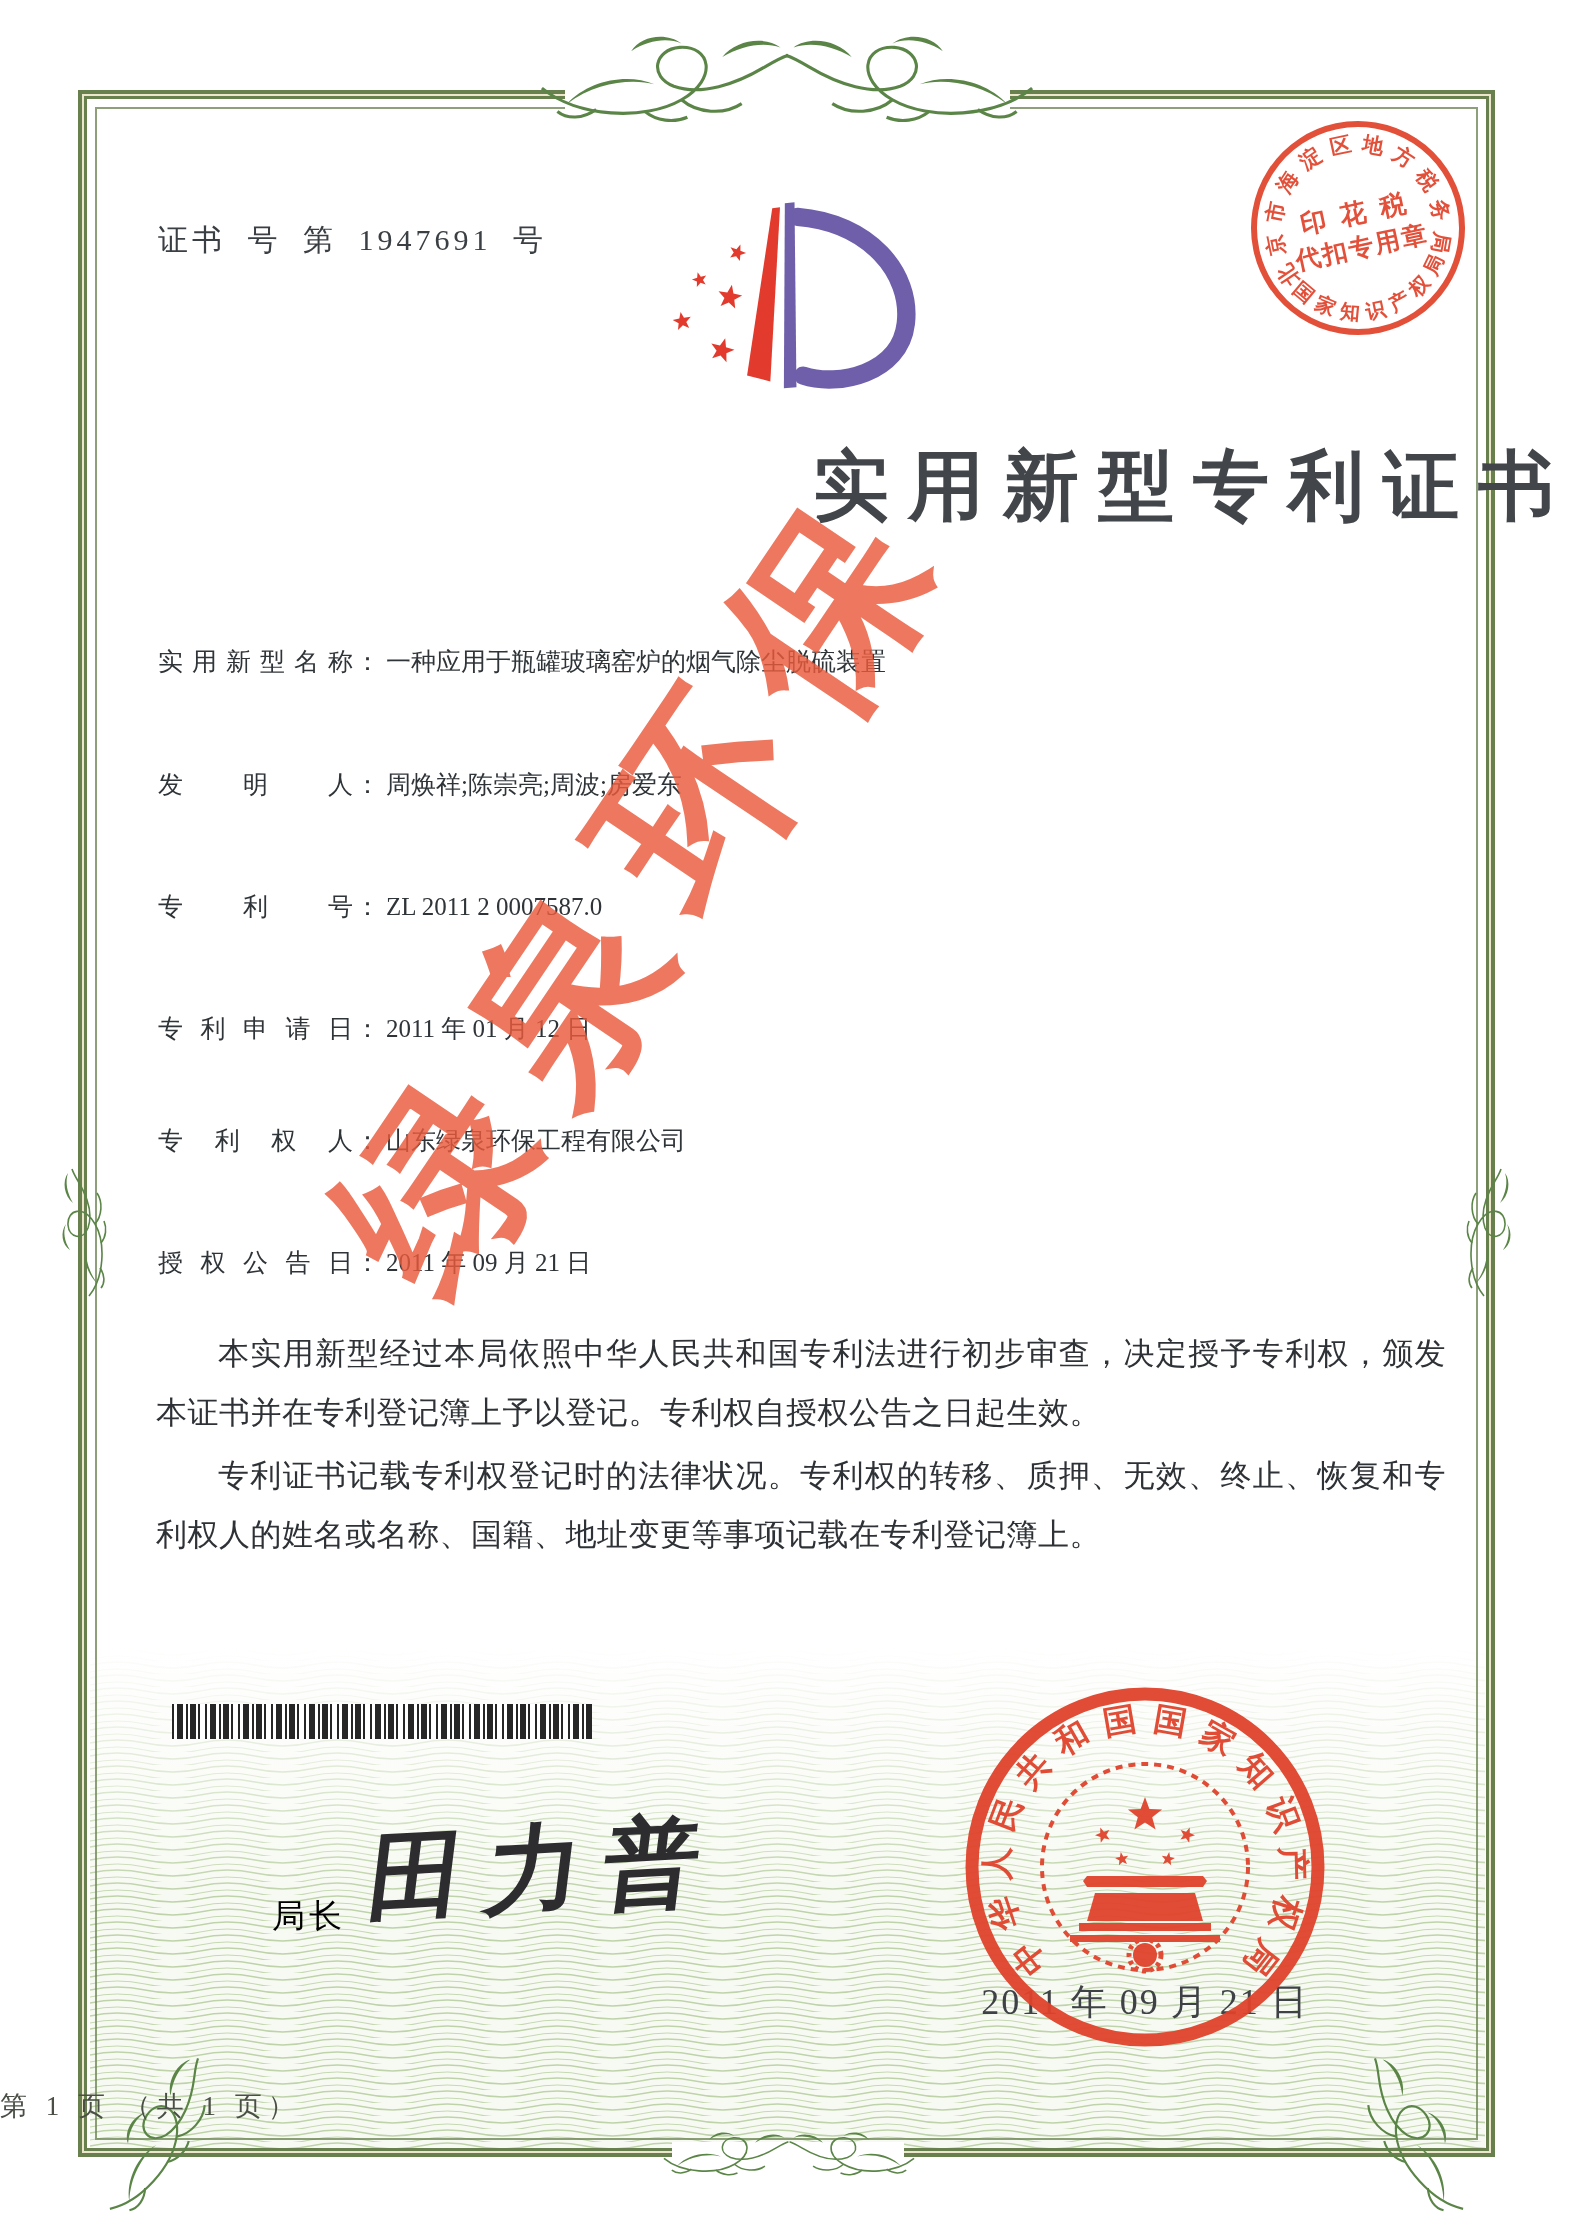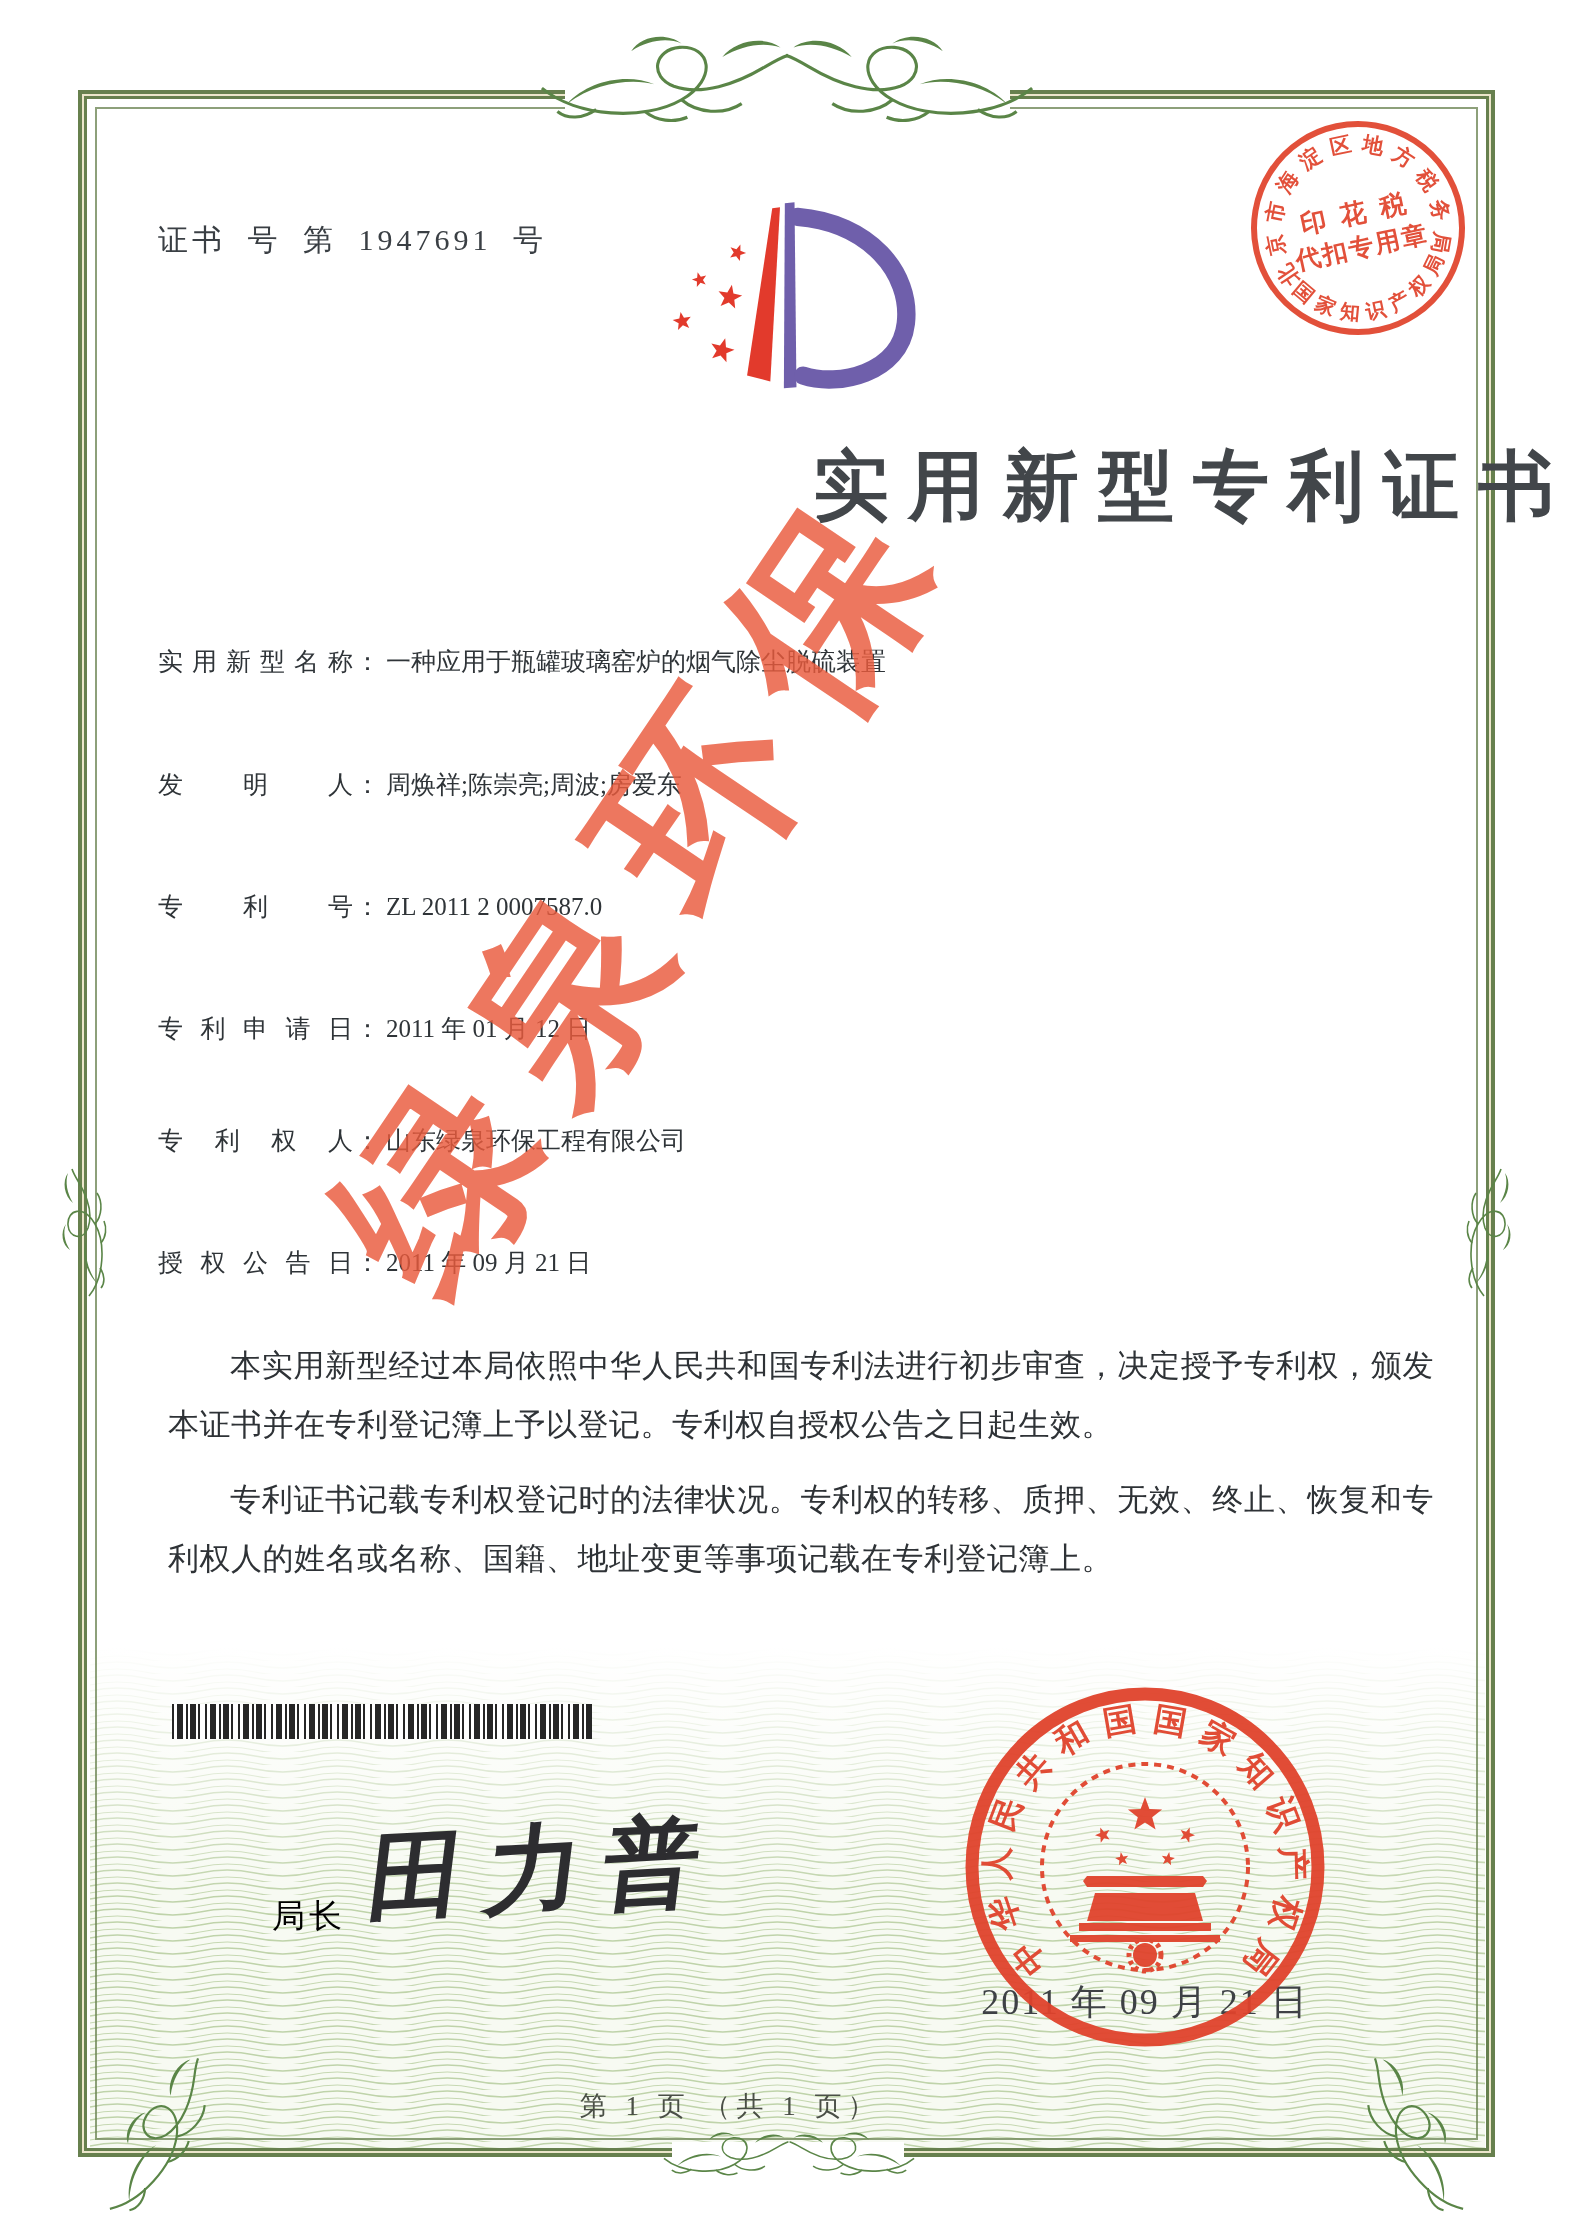--- a/index.html
+++ b/index.html
@@ -25,38 +25,38 @@
     font-size:76px;font-weight:600;letter-spacing:19px;color:#42464a;}
 
   .fields{position:absolute;left:158px;top:0;width:1300px;}
   .field-row{position:absolute;left:0;font-size:25px;color:#2f3438;white-space:nowrap;}
   .field-row .lbl{display:inline-block;width:195px;text-align:justify;text-align-last:justify;}
   .field-row .colon{display:inline-block;margin:0 6px 0 2px;}
   .f0{top:645px}.f1{top:768px}.f2{top:890px}.f3{top:1012px}.f4{top:1124px}.f5{top:1246px}
 
   .paras{position:absolute;left:152px;top:1320px;width:1298px;
     font-size:31px;line-height:59px;color:#2e3236;letter-spacing:.5px;text-align:justify;}
-  .paras p{margin:16px;text-indent:2em;}
+  .paras p{margin:4px;text-indent:2em;}
 
   .barcode{position:absolute;left:172px;top:1704px;width:420px;height:35px;
     background:repeating-linear-gradient(90deg,
       #262626 0 2px, #fff 2px 5px,
       #262626 5px 11px, #fff 11px 14px,
       #262626 14px 16px, #fff 16px 18px,
       #262626 18px 24px, #fff 24px 26px,
       #262626 26px 28px, #fff 28px 33px);}
 
   .sig-label{position:absolute;left:272px;top:1882px;font-size:33px;color:#000000;letter-spacing:4px;margin-top:12px;}
   .sig-name{position:absolute;left:368px;top:1806px;font-size:96px;color:#2d2d30;
     letter-spacing:22px;font-weight:600;transform:rotate(-3deg) skewX(-10deg);white-space:nowrap;}
 
   .issue-date{position:absolute;left:955px;top:1978px;width:380px;text-align:center;
     font-size:36px;color:#3e4145;letter-spacing:2px;white-space:nowrap;}
 
-  .footer{position:absolute;left:0;top:2088px;width:1460px;text-align:center;
+  .footer{position:absolute;left:0;top:2088px;width:1460px;
     font-size:27px;letter-spacing:6px;color:#4a4f46;}
 
   .watermark{position:absolute;left:645px;top:885px;
     transform:translate(-50%,-50%) rotate(-56deg);
     font-size:195px;font-weight:700;letter-spacing:36px;white-space:nowrap;
     color:var(--watermark-red,#ea5a3c);opacity:.82;pointer-events:none;z-index:30;}
 
   .tax-stamp{left:1243px;top:113px;width:230px;height:230px;
     transform:rotate(-12deg);opacity:.93;z-index:20;}
   .big-seal{left:955px;top:1677px;width:380px;height:380px;opacity:.95;z-index:20;}

